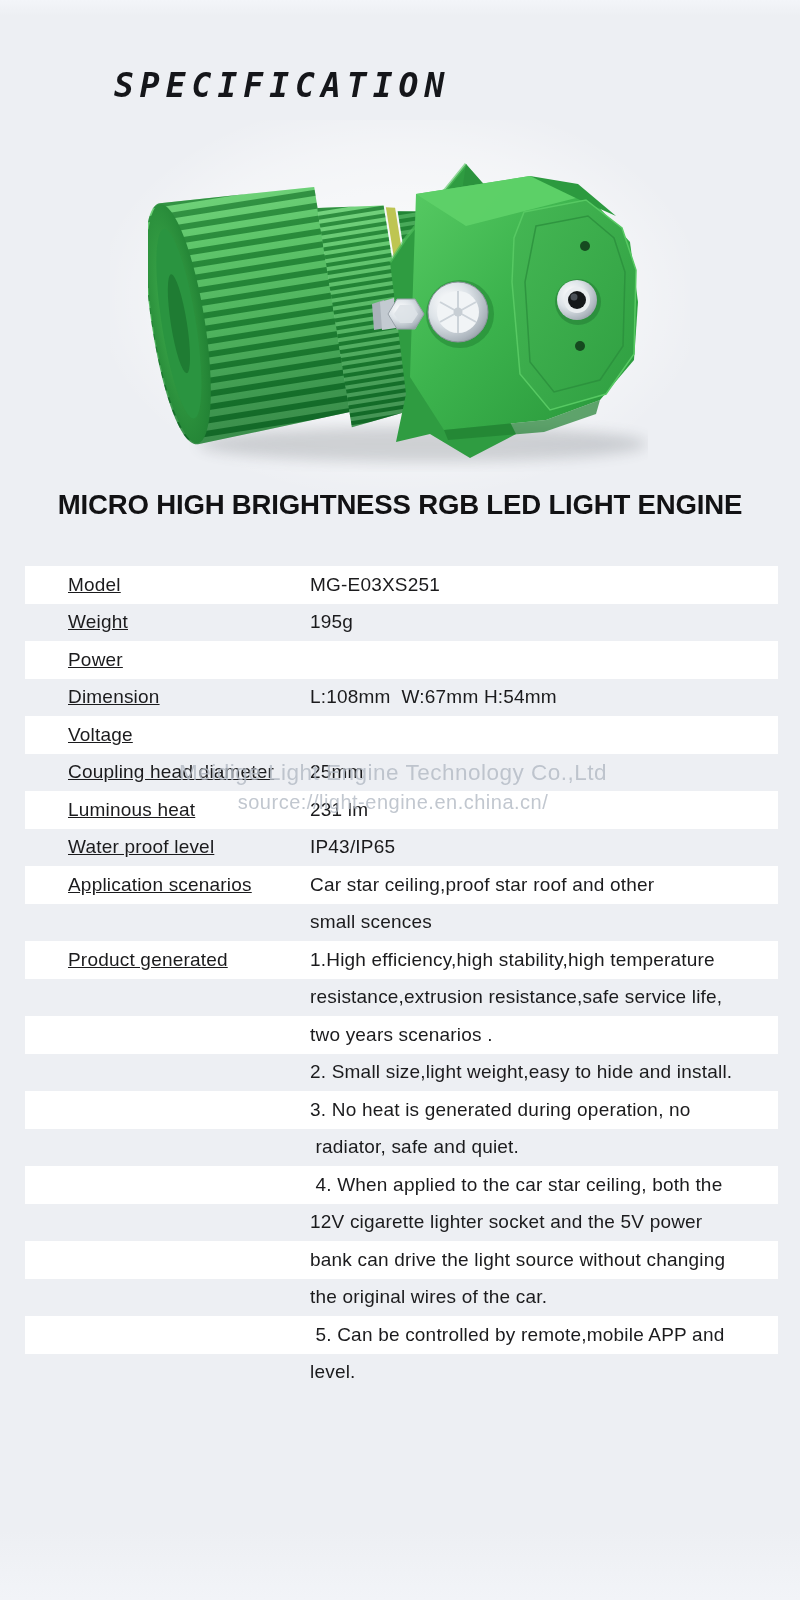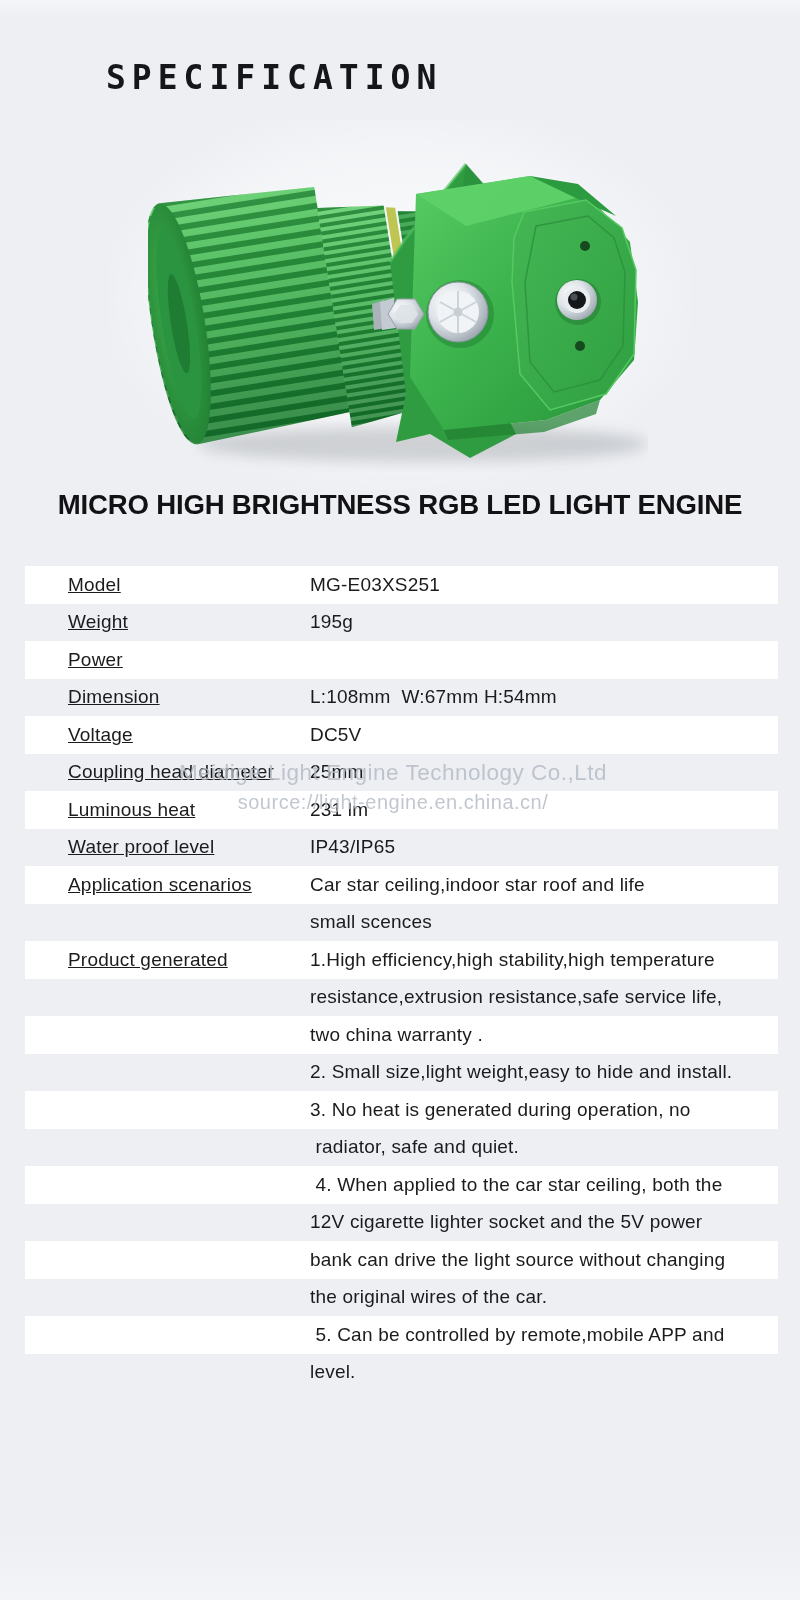--- a/index.html
+++ b/index.html
@@ -6,24 +6,24 @@
   body{
     width:800px;height:1600px;
     background:linear-gradient(180deg,#f3f5f9 0px,#edeff3 16px,#edeff3 1530px,#f2f4f8 1600px);
     font-family:"Liberation Sans", sans-serif;
     -webkit-font-smoothing:antialiased;
   }
   .page{position:relative;width:800px;height:1600px;overflow:hidden;}
 
   
   .spec-heading{
-    position:absolute;left:106px;top:58px;margin:0;
+    position:absolute;left:106px;top:58px;margin:8px;
     font-family:"DejaVu Sans Mono", monospace;
     font-size:33px;font-weight:bold;letter-spacing:6px;
-    color:#15161a;transform:scaleY(1.02);
+    color:#15161a;transform:scaleY(1.02);font-style:italic;
   }
 
   
   .device-glow{
     position:absolute;left:110px;top:120px;width:580px;height:370px;
     background:radial-gradient(ellipse at 50% 48%, rgba(255,255,255,0.85) 0%, rgba(255,255,255,0.35) 55%, rgba(255,255,255,0) 75%);
   }
   .device{position:absolute;left:148px;top:142px;width:500px;height:330px;}
 
   
@@ -179,53 +179,52 @@
       </div>
     <div class="spec-row">
         <div class="spec-label">Power</div>
       </div>
     <div class="spec-row">
         <div class="spec-label">Dimension</div>
         <div class="spec-value">L:108mm  W:67mm H:54mm</div>
       </div>
     <div class="spec-row">
         <div class="spec-label">Voltage</div>
-        <div class="spec-value">DC5V</div>
       </div>
     <div class="spec-row">
         <div class="spec-label">Coupling head diameter</div>
         <div class="spec-value">25mm</div>
       </div>
     <div class="spec-row">
         <div class="spec-label">Luminous heat</div>
         <div class="spec-value">231 lm</div>
       </div>
     <div class="spec-row">
         <div class="spec-label">Water proof level</div>
         <div class="spec-value">IP43/IP65</div>
       </div>
     <div class="spec-row">
         <div class="spec-label">Application scenarios</div>
-        <div class="spec-value">Car star ceiling,indoor star roof and life</div>
+        <div class="spec-value">Car star ceiling,proof star roof and other</div>
       </div>
     <div class="spec-row">
         <div class="spec-label"></div>
         <div class="spec-value">small scences</div>
       </div>
     <div class="spec-row">
         <div class="spec-label">Product generated</div>
         <div class="spec-value">1.High efficiency,high stability,high temperature</div>
       </div>
     <div class="spec-row">
         <div class="spec-label"></div>
         <div class="spec-value">resistance,extrusion resistance,safe service life,</div>
       </div>
     <div class="spec-row">
         <div class="spec-label"></div>
-        <div class="spec-value">two china warranty .</div>
+        <div class="spec-value">two years scenarios .</div>
       </div>
     <div class="spec-row">
         <div class="spec-label"></div>
         <div class="spec-value">2. Small size,light weight,easy to hide and install.</div>
       </div>
     <div class="spec-row">
         <div class="spec-label"></div>
         <div class="spec-value">3. No heat is generated during operation, no</div>
       </div>
     <div class="spec-row">

